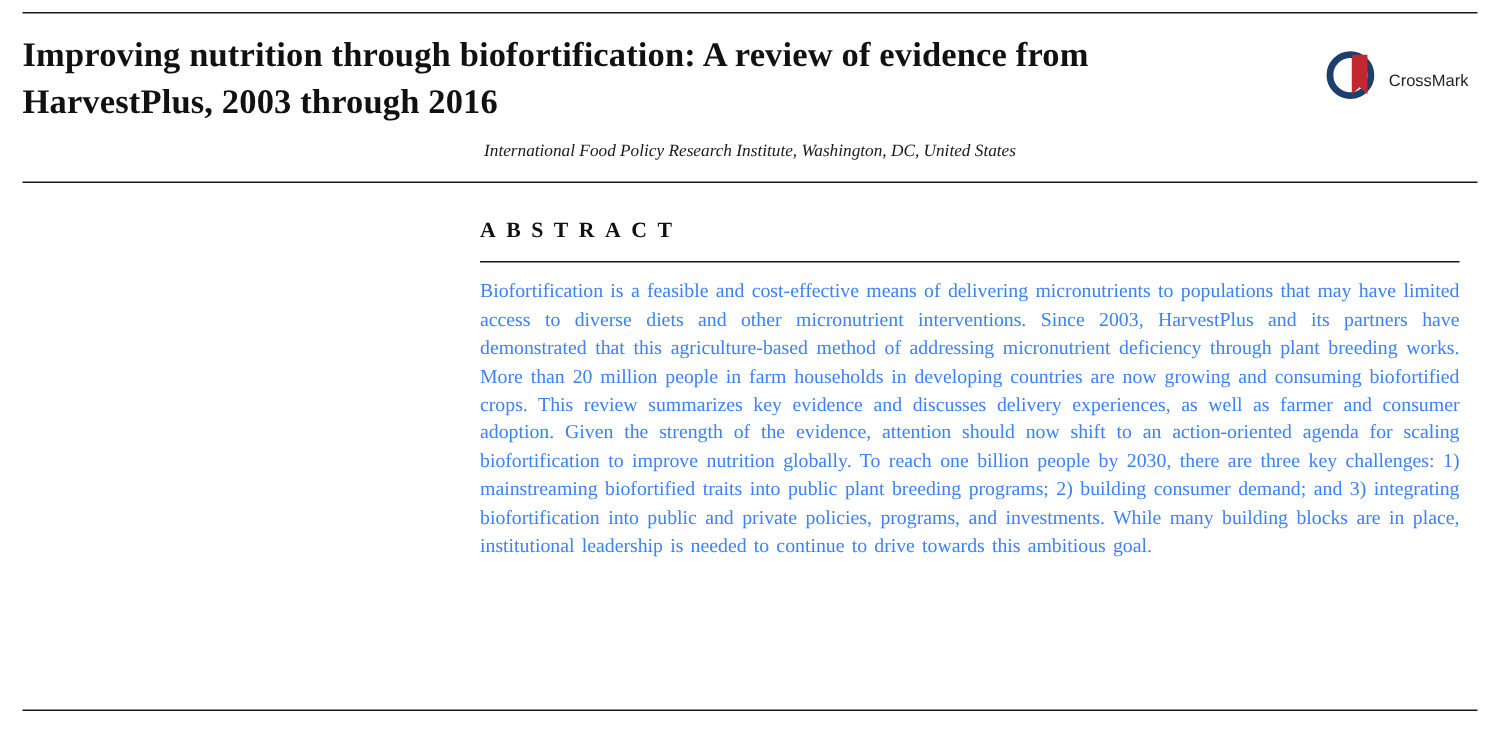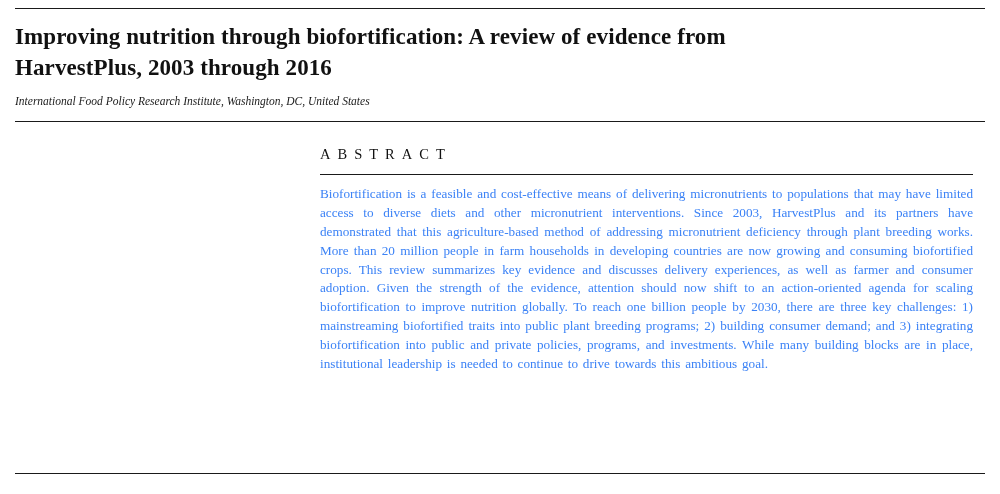--- a/index.html
+++ b/index.html
@@ -64,30 +64,31 @@
     font-size: 11px;
     vertical-align: super;
     text-decoration: none;
   }
   .affiliation {
     margin-top: 12px;
     margin-bottom: 14px;
     font-size: 11.5px;
     font-style: italic;
     color: #1a1a1a;
+    text-align: center;
   }
 
   .abstract-col {
     margin-left: 305px;
     margin-right: 12px;
   }
   .abstract-heading {
     margin: 24px 0 0 0;
     font-size: 14.5px;
-    font-weight: normal;
+    font-weight: bold;
     letter-spacing: 7px;
   }
   .abstract-rule {
     margin-top: 11px;
   }
   .abstract-body {
     margin: 10px 0 0 0;
     font-size: 13.2px;
     line-height: 1.43;
     text-align: justify;
@@ -105,20 +106,29 @@
 <body>
 
 <div class="page">
 
   <hr class="rule top-rule">
 
   <header>
     <div class="title-row">
       <h1 class="paper-title">Improving nutrition through biofortification: A review of evidence from HarvestPlus, 2003 through 2016</h1>
 
+      <div class="crossmark">
+        <span>
+          <svg width="40" height="40" viewBox="0 0 44 44" aria-hidden="true">
+            <circle cx="19" cy="21" r="15" fill="#ffffff" stroke-width="5" stroke="#1c3f6e"></circle>
+            <path d="M20 6 h11.5 v29 l-5.75 -5.2 -5.75 5.2 z" fill="#c4272e"></path>
+          </svg>
+        </span>
+        <span class="crossmark-label">CrossMark</span>
+      </div>
     </div>
 
 
     <div class="affiliation">International Food Policy Research Institute, Washington, DC, United States</div>
   </header>
 
   <hr class="rule">
 
   <section>
     <div class="abstract-col">

